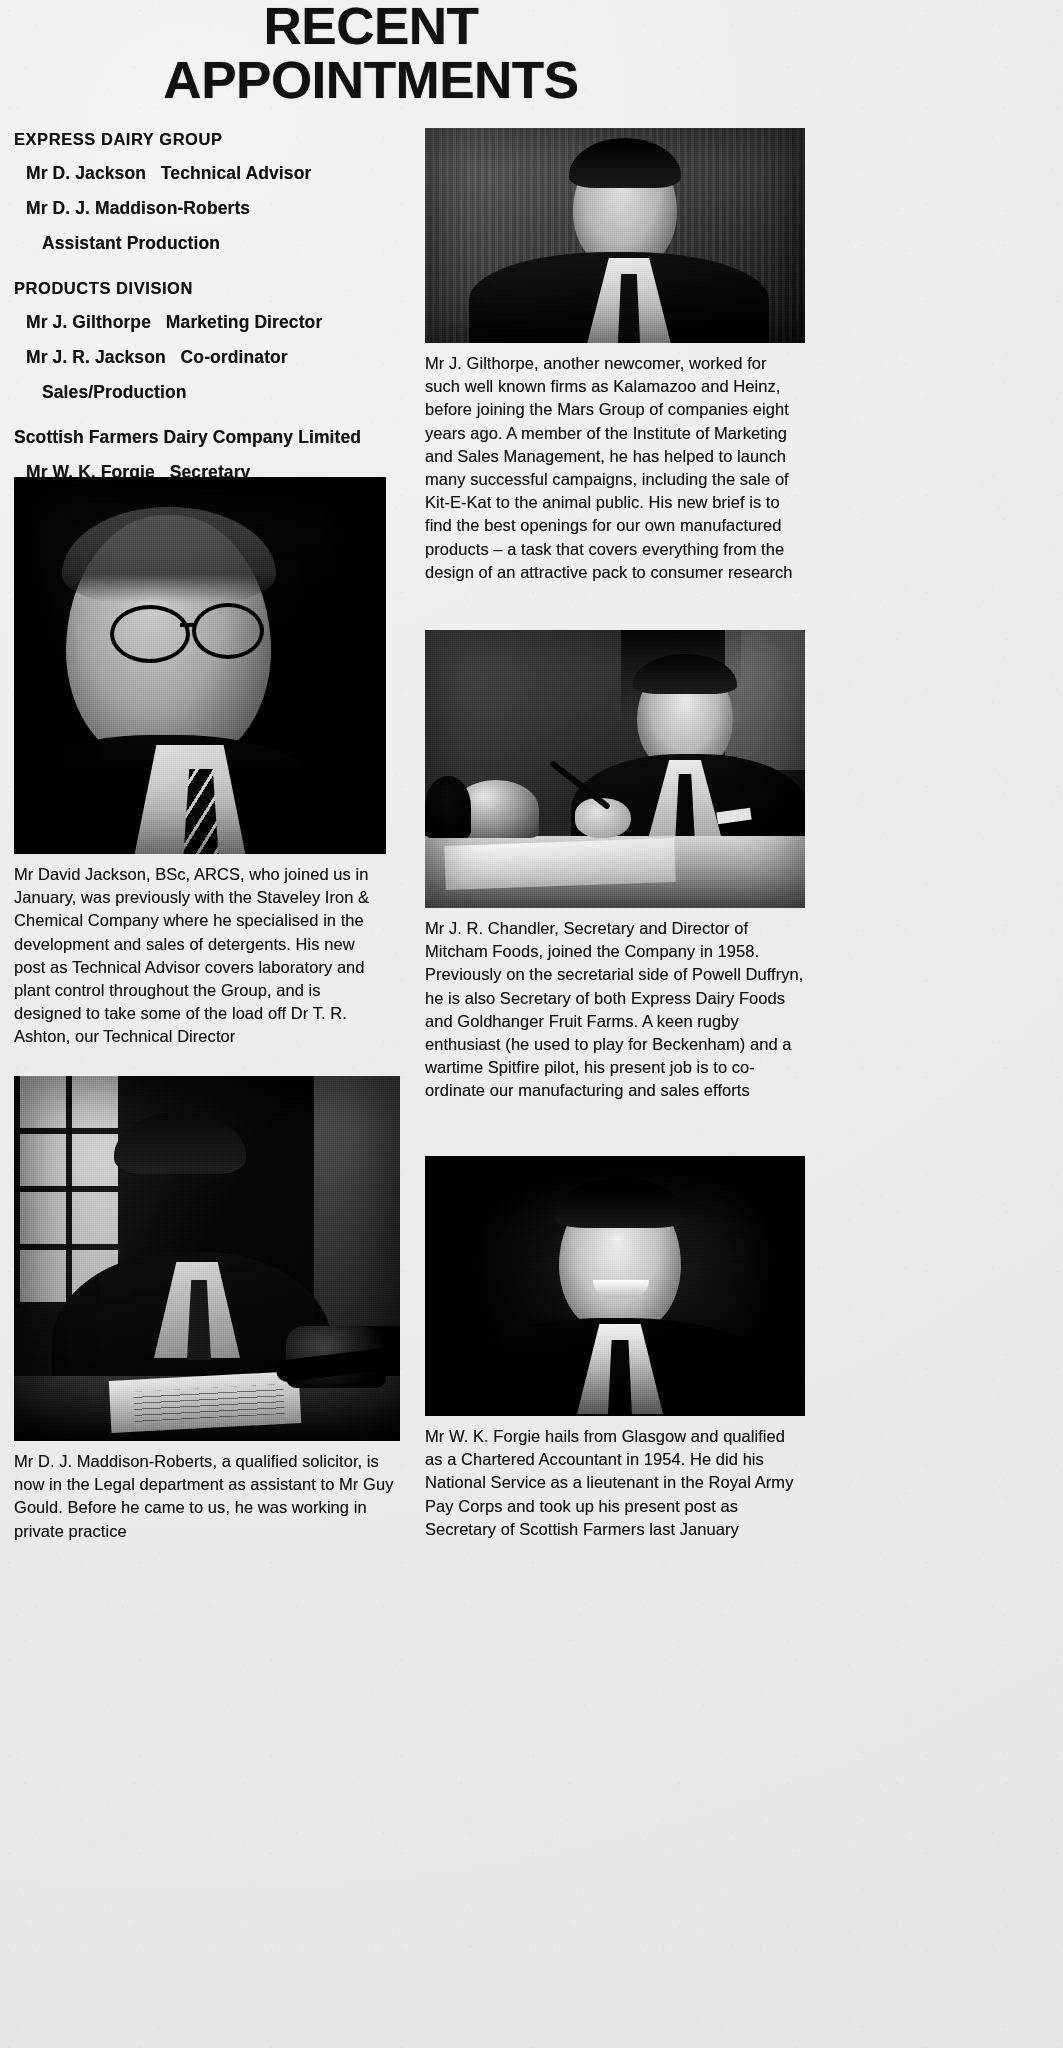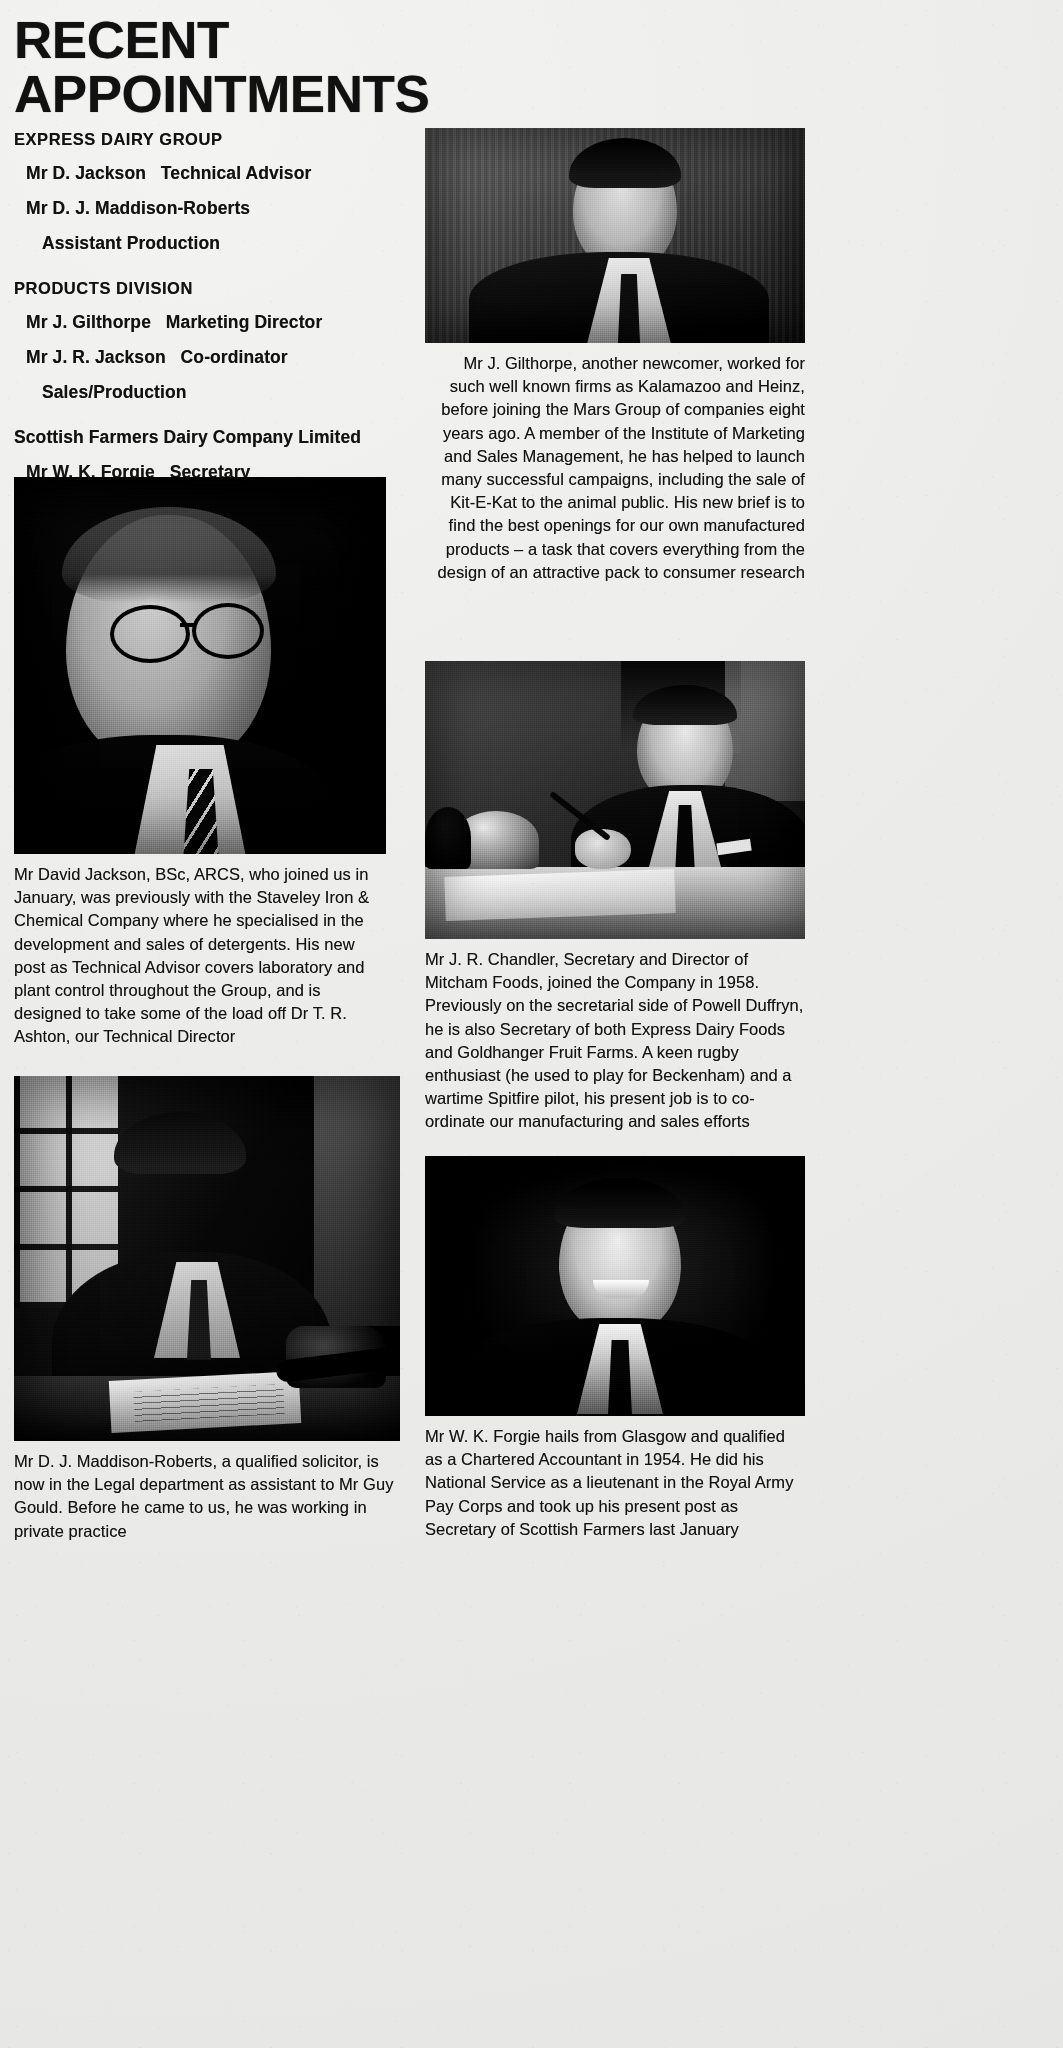--- a/index.html
+++ b/index.html
@@ -28,21 +28,21 @@
       radial-gradient(circle at 84% 33%, rgba(60,60,60,.15) 0 .5px, transparent 1px),
       radial-gradient(circle at 91% 88%, rgba(60,60,60,.12) 0 .6px, transparent 1px),
       radial-gradient(circle at 12% 79%, rgba(60,60,60,.14) 0 .5px, transparent 1px),
       radial-gradient(circle at 55% 5%, rgba(60,60,60,.12) 0 .5px, transparent 1px);
     background-size:131px 97px,109px 143px,87px 113px,151px 89px,97px 127px,119px 101px,141px 137px,103px 119px;
   }
   #page{position:absolute;inset:0;}
 
   
   .masthead{
-    position:absolute;left:14px;top:16px;width:700px;
+    position:absolute;left:14px;top:2px;width:700px;text-align:center;
   }
   .masthead .l{
     font-weight:bold;
     font-size:52px;
     line-height:48px;
     letter-spacing:-0.5px;
     font-stretch:condensed;
     color:#111;
     font-family:"Liberation Sans","DejaVu Sans",sans-serif;
     transform:scaleX(1.02);
@@ -185,37 +185,37 @@
         <div style="position:absolute;left:120px;top:312px;width:150px;height:30px;background:repeating-linear-gradient(0deg,rgba(40,40,40,.55) 0 1px,transparent 1px 6px);transform:rotate(-3deg);"></div>
 
         <div style="position:absolute;left:272px;top:250px;width:100px;height:62px;background:radial-gradient(ellipse at 38% 32%,#4a4643 0%,#151312 72%);border-radius:18px 22px 10px 10px;"></div>
         <div style="position:absolute;left:262px;top:278px;width:118px;height:22px;background:#0c0b0b;border-radius:11px;transform:rotate(-7deg);"></div>
         <div class="vig"></div>
       </div>
     </div>
     <div class="cap">Mr D. J. Maddison-Roberts, a qualified solicitor, is now in the Legal department as assistant to Mr Guy Gould. Before he came to us, he was working in private practice</div>
   </div>
 
-  <div class="fig" style="left:425px;top:128px;width:380px;text-align:right;">
+  <div class="fig" style="left:425px;top:128px;width:380px;">
     <div class="photo" style="height:215px;">
       <div class="sc">
         <div style="position:absolute;inset:0;background:linear-gradient(155deg,#6d6861 0%,#49443f 45%,#211f1d 100%);"></div>
         <div style="position:absolute;left:0;top:0;width:380px;height:215px;background:repeating-linear-gradient(90deg,rgba(255,255,255,.05) 0 3px,rgba(0,0,0,.05) 3px 7px);"></div>
         <div class="head" style="left:148px;top:16px;width:104px;height:126px;background:radial-gradient(ellipse at 46% 36%,#d9d5cd 0%,#b4afa6 48%,#6a655e 84%,#2e2b28 100%);"></div>
         <div style="position:absolute;left:144px;top:10px;width:112px;height:50px;background:linear-gradient(180deg,#17100c 0%,#2e231c 100%);border-radius:52% 52% 24% 24%/78% 78% 22% 22%;"></div>
         <div class="torso" style="left:44px;top:124px;width:300px;height:104px;background:linear-gradient(170deg,#211f1d 0%,#0d0c0b 100%);"></div>
         <div class="shirt" style="left:162px;top:130px;width:84px;height:86px;background:linear-gradient(175deg,#e2dfd7 0%,#a6a199 100%);clip-path:polygon(26% 0,74% 0,100% 100%,0 100%);"></div>
         <div class="tie" style="left:190px;top:146px;width:28px;height:72px;background:#1c1a19;clip-path:polygon(22% 0,78% 0,90% 100%,10% 100%);"></div>
         <div class="vig" style="box-shadow:inset 0 0 46px 10px rgba(0,0,0,.45);"></div>
       </div>
     </div>
     <div class="cap">Mr J. Gilthorpe, another newcomer, worked for such well known firms as Kalamazoo and Heinz, before joining the Mars Group of companies eight years ago. A member of the Institute of Marketing and Sales Management, he has helped to launch many successful campaigns, including the sale of Kit-E-Kat to the animal public. His new brief is to find the best openings for our own manufactured products – a task that covers everything from the design of an attractive pack to consumer research</div>
   </div>
 
-  <div class="fig" style="left:425px;top:661px;width:380px;">
+  <div class="fig" style="left:425px;top:630px;width:380px;">
     <div class="photo" style="height:278px;">
       <div class="sc">
         <div style="position:absolute;inset:0;background:linear-gradient(150deg,#585450 0%,#33302d 50%,#181614 100%);"></div>
         <div style="position:absolute;left:196px;top:0;width:120px;height:92px;background:linear-gradient(180deg,#1c1a18 0%,#3a3733 100%);"></div>
         <div style="position:absolute;left:300px;top:0;width:80px;height:140px;background:linear-gradient(180deg,#cbc7bf 0%,#8d8881 100%);opacity:.45;"></div>
         <div class="head" style="left:212px;top:30px;width:96px;height:112px;background:radial-gradient(ellipse at 50% 36%,#e0ddd5 0%,#b6b1a8 50%,#6b665f 86%,#2a2724 100%);"></div>
         <div style="position:absolute;left:208px;top:24px;width:104px;height:40px;background:linear-gradient(180deg,#151312 0%,#2b2724 100%);border-radius:52% 52% 26% 26%/80% 80% 20% 20%;"></div>
         <div class="torso" style="left:146px;top:124px;width:238px;height:120px;background:linear-gradient(170deg,#1b1917 0%,#0b0a09 100%);"></div>
         <div class="shirt" style="left:224px;top:130px;width:72px;height:76px;background:linear-gradient(175deg,#e4e1d9 0%,#a9a49c 100%);clip-path:polygon(28% 0,72% 0,100% 100%,0 100%);"></div>
         <div class="tie" style="left:248px;top:144px;width:24px;height:62px;background:#131110;clip-path:polygon(24% 0,76% 0,90% 100%,10% 100%);"></div>

